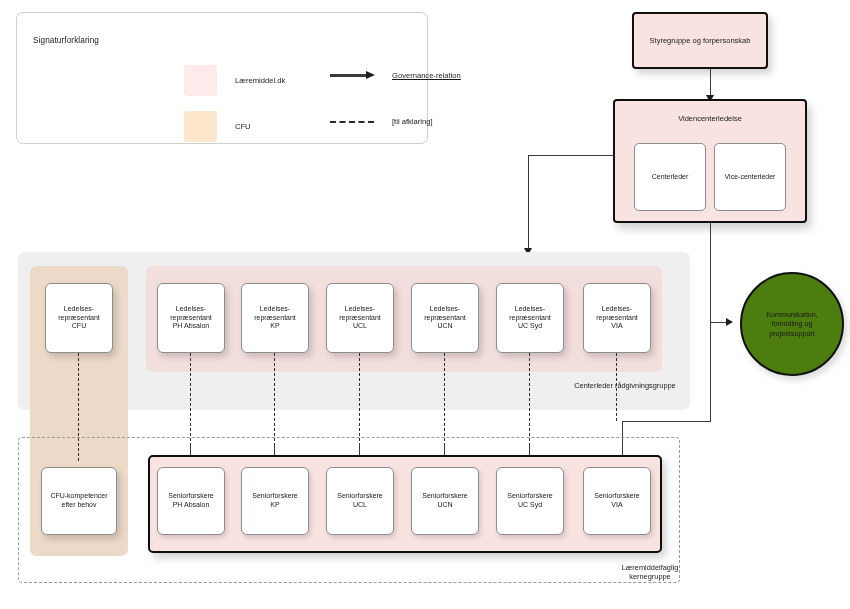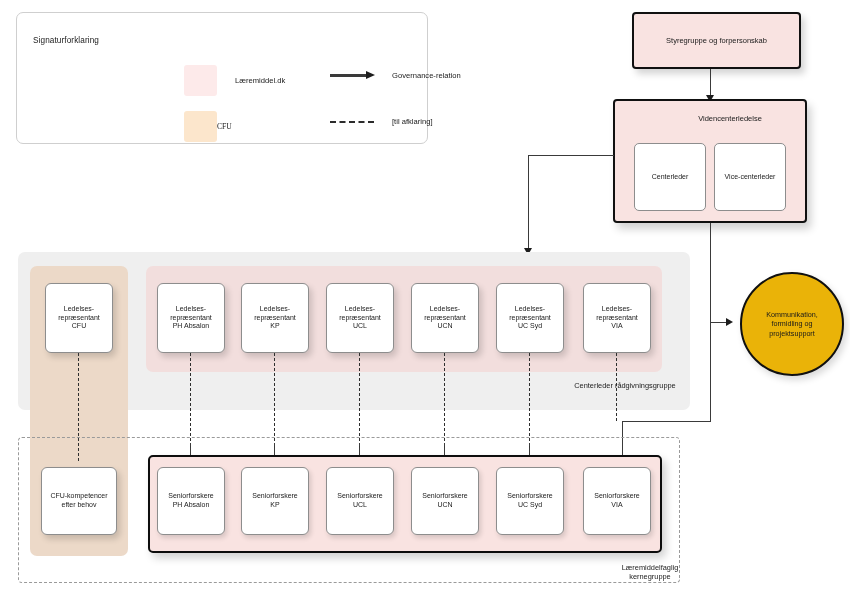--- a/index.html
+++ b/index.html
@@ -39,21 +39,21 @@
   .panel{position:absolute;box-sizing:border-box;border-radius:7px;}
   .panel-gray{background:#efefef;}
   .panel-pink{background:#f2dedd;}
   .panel-orange{background:#ecd9c8;}
   .panel-label{position:absolute;font-size:7.4px;white-space:pre-line;text-align:center;line-height:1.25;}
 
   .groupbox{position:absolute;box-sizing:border-box;background:#f9e3e1;
             border:2.1px solid #0d0d0d;border-radius:5px;box-shadow:4px 5px 8px rgba(0,0,0,.18);}
   .dashbox{position:absolute;box-sizing:border-box;border:1.1px dashed #9a9a9a;border-radius:4px;}
 
-  .circle{position:absolute;border-radius:50%;background:#eab308;border:2.2px solid #101010;
+  .circle{position:absolute;border-radius:50%;background:#4d7c0f;border:2.2px solid #101010;
           display:flex;align-items:center;justify-content:center;text-align:center;
           font-size:7.2px;line-height:1.3;box-shadow:3px 4px 7px rgba(0,0,0,.15);}
 
   
   .vline{position:absolute;width:0;border-left:1.5px solid #3a3a3a;}
   .hline{position:absolute;height:0;border-top:1.5px solid #3a3a3a;}
   .vdash{position:absolute;width:0;border-left:1.7px dashed #2e2e2e;}
   .ahead{position:absolute;width:0;height:0;border-left:4.4px solid transparent;
          border-right:4.4px solid transparent;border-top:7px solid #1d1d1d;}
   .ahead-r{position:absolute;width:0;height:0;border-top:4.4px solid transparent;
@@ -71,48 +71,48 @@
     <div class="lg-row" style="left:167px;top:52px;align-items:center;">
       <div class="sw" style="background:#fdeaea;"></div>
       <div class="lg-label" style="margin-left:18px;">Læremiddel.dk</div>
     </div>
 
     <div class="lg-row" style="left:313px;top:58px;">
       <div class="arrow-solid">
         <div class="shaft"></div>
           <div class="head"></div>
       </div>
-      <div class="lg-label" style="margin-left:14px;">Governance-relation</div>
+      <div class="lg-label" style="margin-left:14px;text-decoration:underline;">Governance-relation</div>
     </div>
 
 
     <div class="lg-row" style="left:167px;top:98px;">
       <div class="sw" style="background:#fce6cc;"></div>
-      <div class="lg-label" style="font-family:Liberation Serif, serif;">CFU</div>
+      <div class="lg-label" style="margin-left:18px;">CFU</div>
     </div>
 
     <div class="lg-row" style="left:313px;top:104px;">
       <div class="arrow-dash">
           <div class="shaft"></div>
         </div>
       <div class="lg-label" style="margin-left:14px;">[til afklaring]</div>
     </div>
   </div>
 
-  <div class="node pinkbox" style="left:632px;top:12px;width:169px;height:57px;">
+  <div class="node pinkbox" style="left:632px;top:12px;width:136px;height:57px;">
     <div class="txt">Styregruppe og forpersonskab</div>
   </div>
 
   <div class="vline" style="left:710px;top:69px;height:29px;"></div>
   <div class="ahead" style="left:705.6px;top:95px;"></div>
 
   <div style="position:absolute;left:613px;top:99px;width:194px;height:124px;background:#f9e3e1;
               border:2.1px solid #101010;border-radius:4px;box-sizing:border-box;
               box-shadow:4px 6px 8px rgba(0,0,0,.18);">
-    <div style="position:absolute;left:0;top:13px;width:100%;text-align:center;font-size:7.5px;margin-left:20px;">Videncenterledelse</div>
+    <div style="position:absolute;left:0;top:13px;width:100%;text-align:center;font-size:7.5px;">Videncenterledelse</div>
     <div class="node whitebox" style="left:19px;top:42px;width:72px;height:68px;box-shadow:none;border-radius:5px;">
       <div class="txt">Centerleder</div>
     </div>
     <div class="node whitebox" style="left:99px;top:42px;width:72px;height:68px;box-shadow:none;border-radius:5px;">
       <div class="txt">Vice-centerleder</div>
     </div>
   </div>
 
   <div class="hline" style="left:528px;top:155px;width:86px;"></div>
   <div class="vline" style="left:528px;top:155px;height:96px;"></div>

